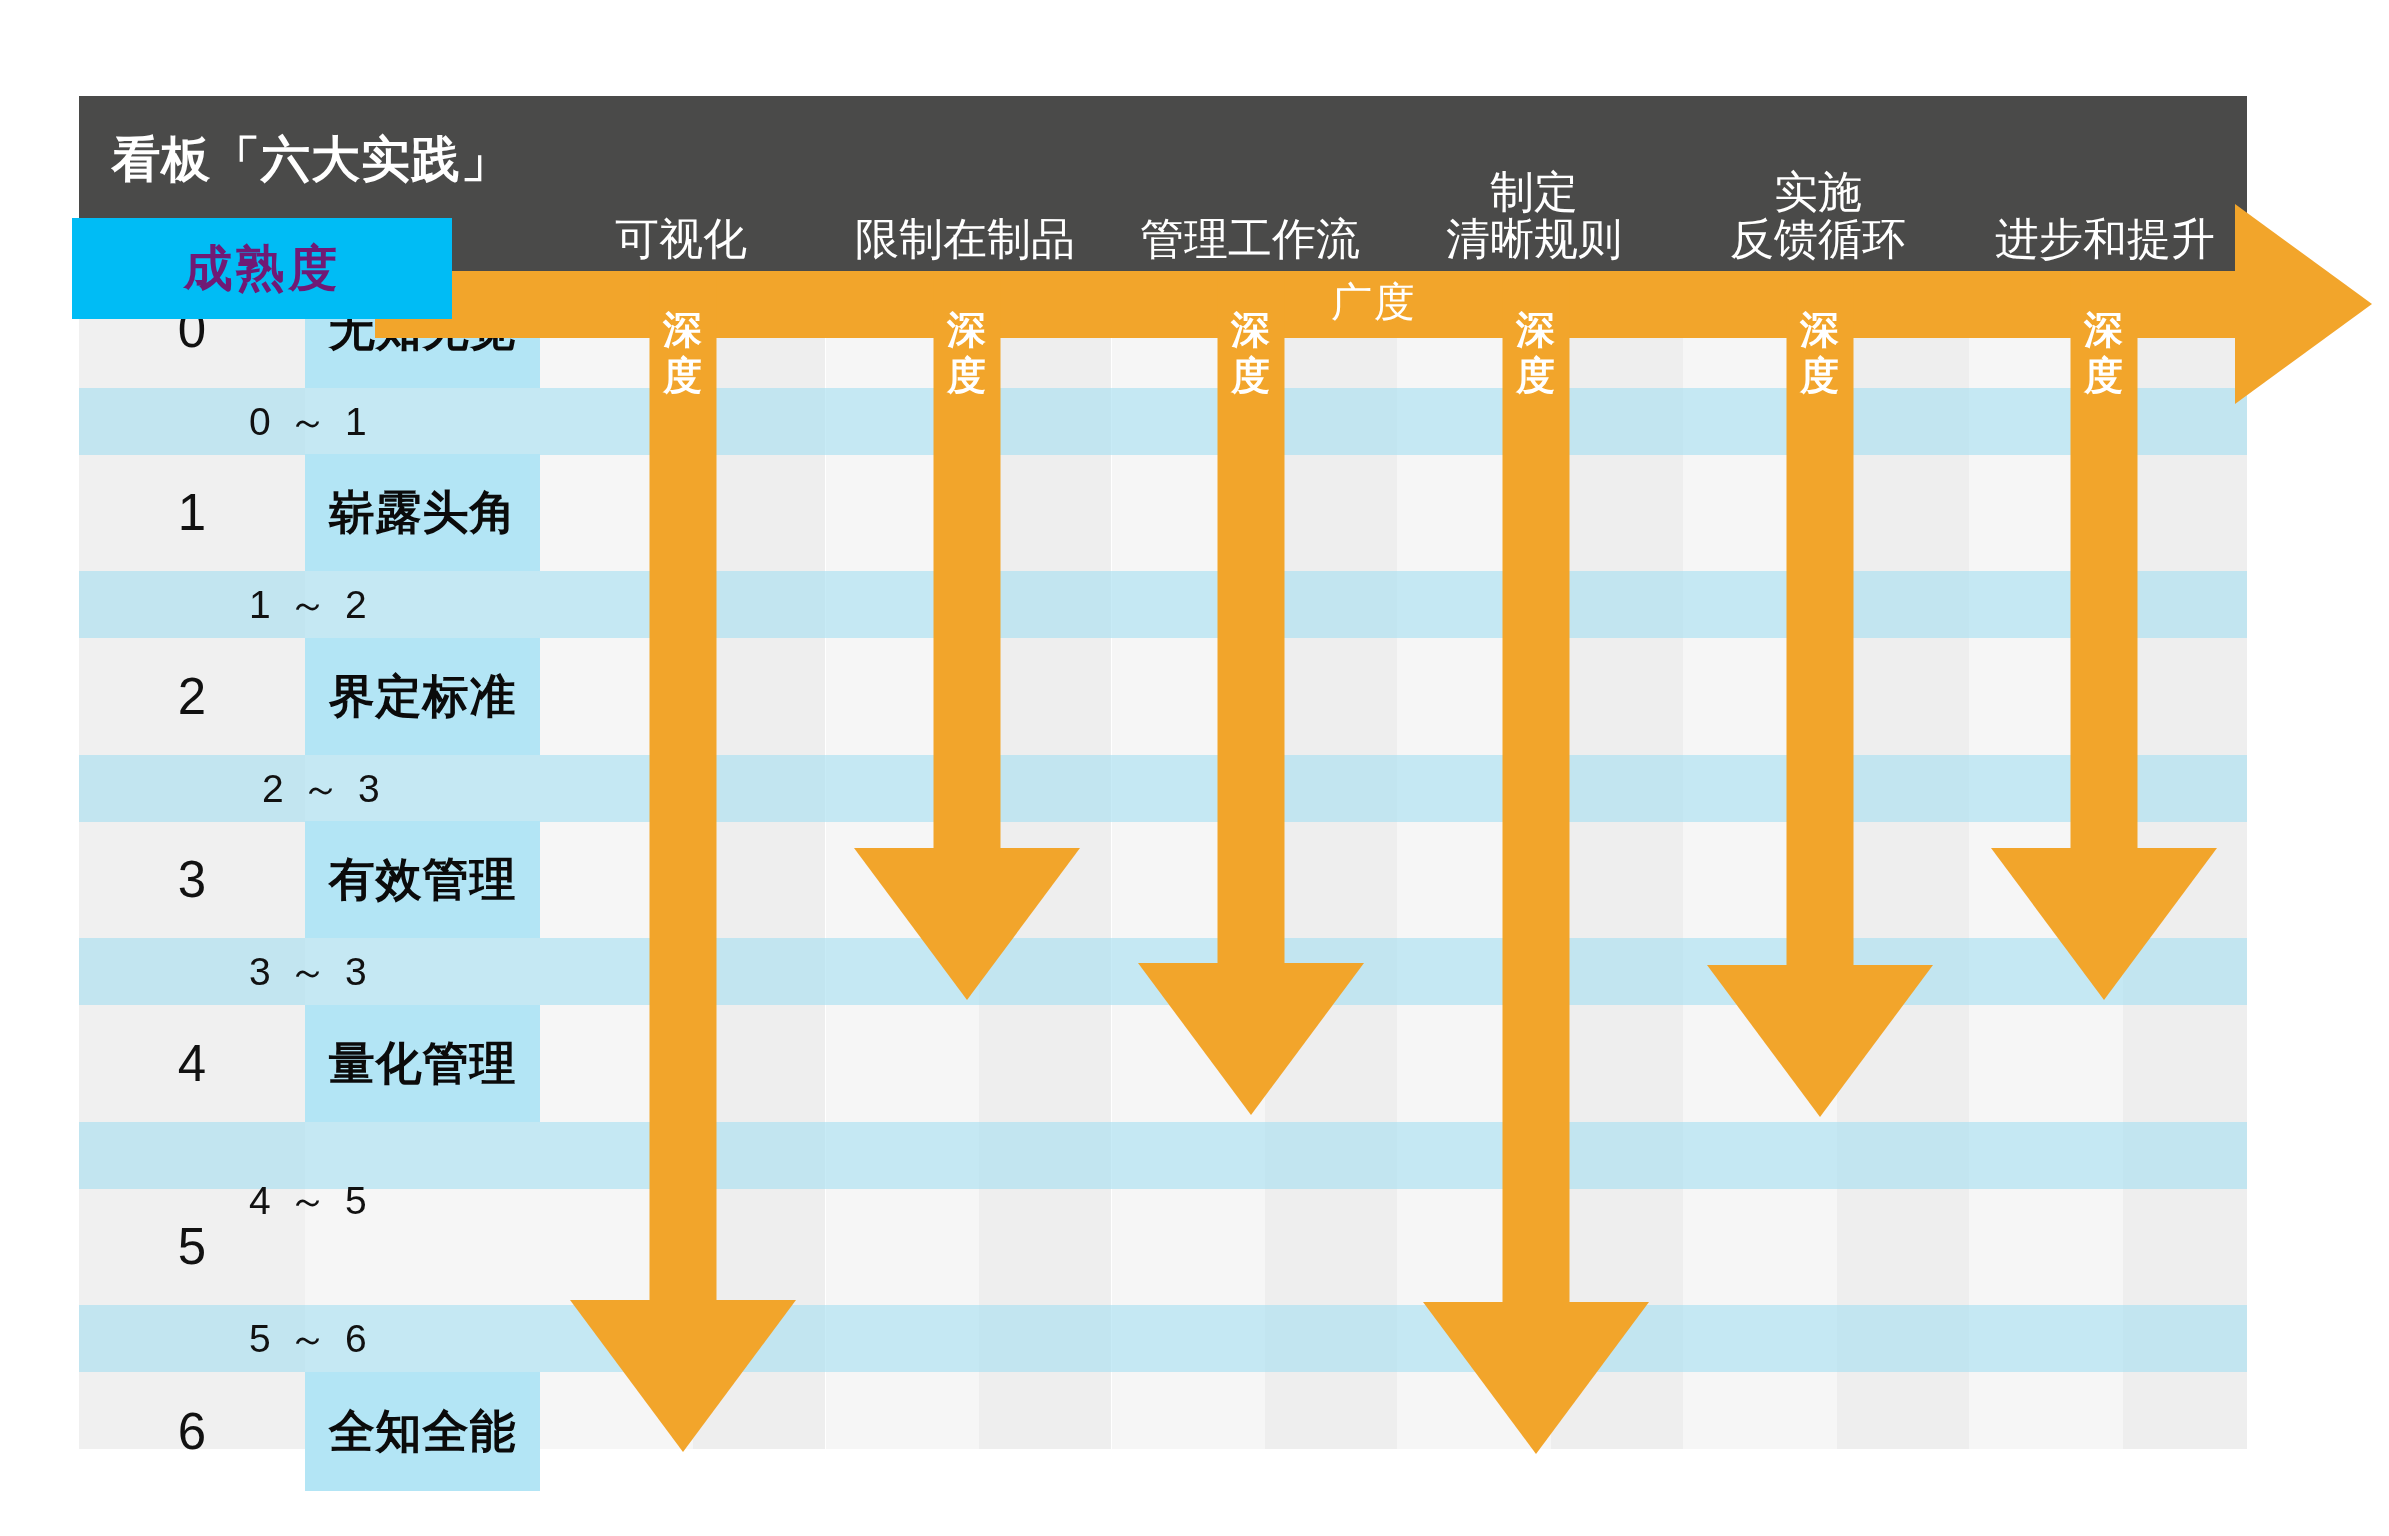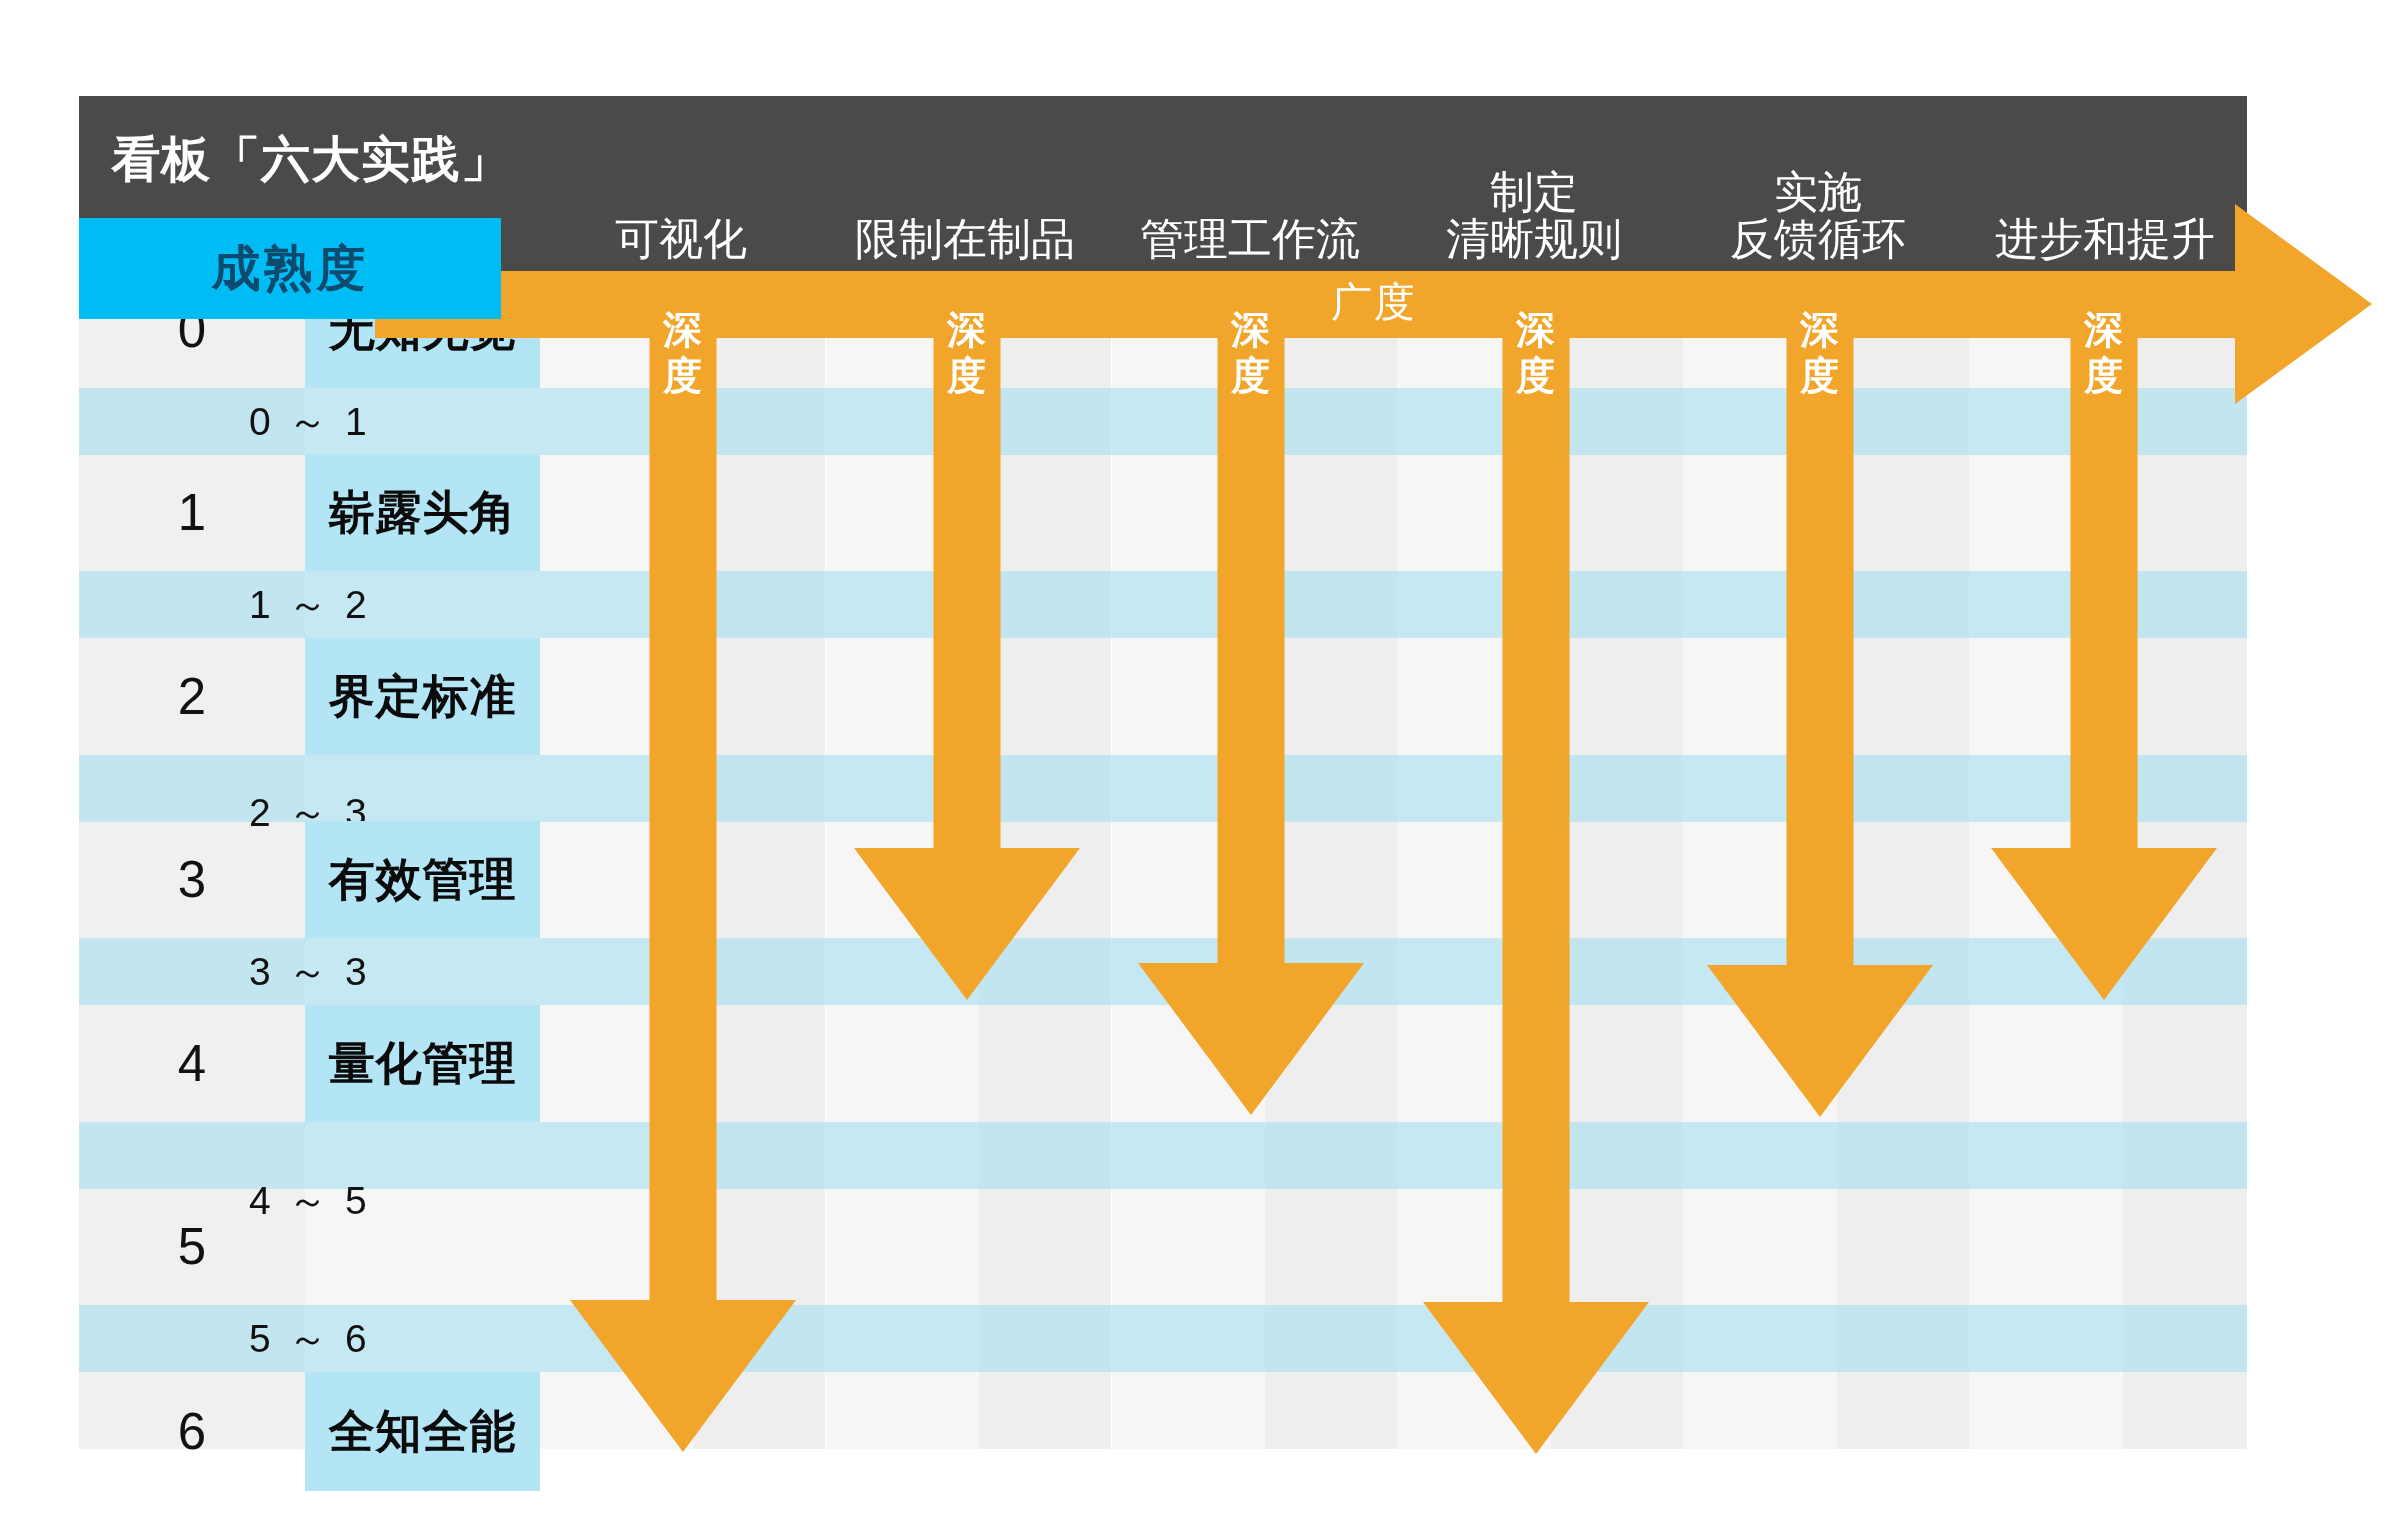--- a/index.html
+++ b/index.html
@@ -110,29 +110,29 @@
     align-items: center;
     justify-content: center;
     color: #ffffff;
     font-size: 49px;
     font-weight: bold;
     z-index: 6;
     letter-spacing: 0.9px;
   }
   .maturity-chip {
     position: absolute;
-    left: 79px;
+    left: 72px;
     top: 218px;
-    width: 422px;
+    width: 380px;
     height: 101px;
     background: #00bcf5;
     display: flex;
     align-items: center;
     justify-content: center;
-    color: #0c4a6e;
+    color: #701a75;
     font-size: 49px;
     font-weight: bold;
     z-index: 7;
     letter-spacing: 3.4px;
   }
 
   .col-head {
     position: absolute;
     top: 96px;
     height: 175px;
@@ -278,21 +278,21 @@
     <div class="lvl-row" style="top:183px;height:117px;">
       <div class="lvl-num">1</div>
       <div class="lvl-name">崭露头角</div>
     </div>
     <div class="trans-row" style="top:300px;height:67px;">1 ～ 2</div>
 
     <div class="lvl-row" style="top:367px;height:117px;">
       <div class="lvl-num">2</div>
       <div class="lvl-name">界定标准</div>
     </div>
-    <div class="trans-row" style="top:508px;height:67px;">2 ～ 3</div>
+    <div class="trans-row" style="top:484px;height:67px;padding-left:13px;">2 ～ 3</div>
 
     <div class="lvl-row" style="top:550px;height:117px;">
       <div class="lvl-num">3</div>
       <div class="lvl-name">有效管理</div>
     </div>
     <div class="trans-row" style="top:667px;height:67px;">3 ～ 3</div>
 
     <div class="lvl-row" style="top:734px;height:117px;">
       <div class="lvl-num">4</div>
       <div class="lvl-name">量化管理</div>

